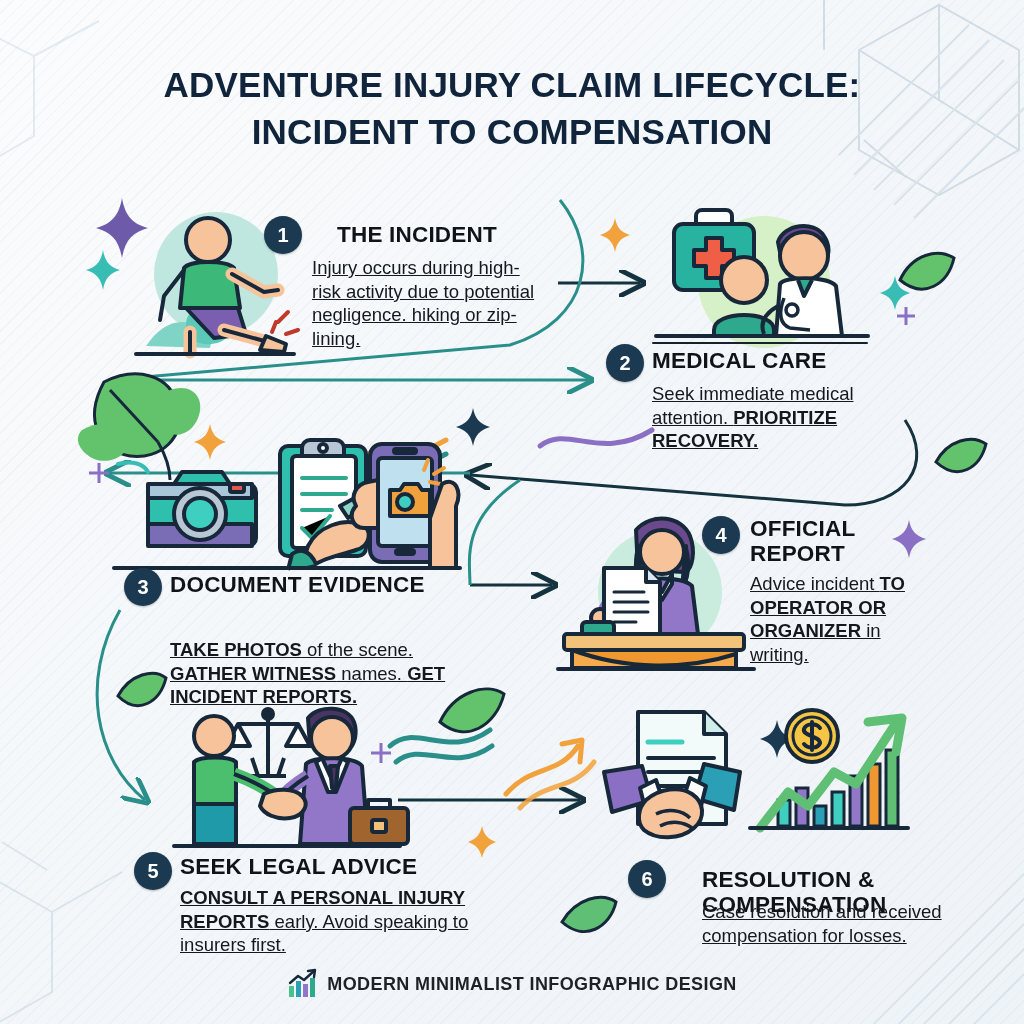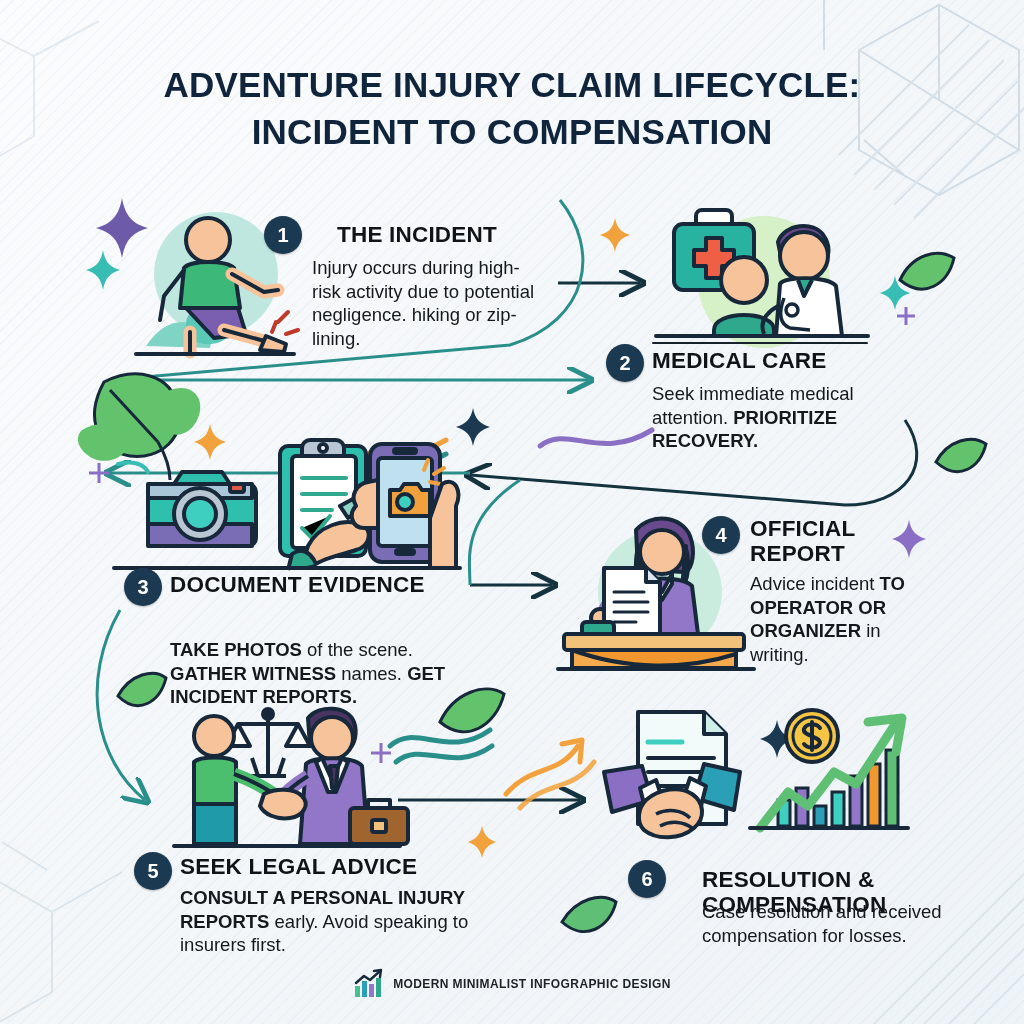--- a/index.html
+++ b/index.html
@@ -62,38 +62,39 @@
     font-size:22.5px;
     letter-spacing:.2px;
     text-transform:uppercase;
     line-height:1.12;
   }
   .step-body{
     position:absolute;
     color:#15191d;
     font-size:18.5px;
     line-height:1.28;
+    text-decoration:underline;
   }
   .step-body b{font-weight:bold;}
 
   .rule{position:absolute;height:2px;background:#15222e;border-radius:2px;}
 
   
   .spark,.plus,.leaf,.squig{position:absolute;pointer-events:none;}
   svg{display:block;overflow:visible;}
   .illo{position:absolute;pointer-events:none;}
   .arrows{position:absolute;inset:0;pointer-events:none;}
 
   
   .footer{
     position:absolute;left:0;right:0;bottom:26px;
     display:flex;align-items:center;justify-content:center;gap:10px;
   }
   .footer-text{
-    color:#1d2227;font-weight:bold;font-size:12px;letter-spacing:.4px;
+    color:#1d2227;font-weight:bold;font-size:18px;letter-spacing:.4px;
     text-transform:uppercase;
   }
 </style>
 </head>
 <body>
 
 <div id="poster">
 
   <div class="hatch"></div>
 

